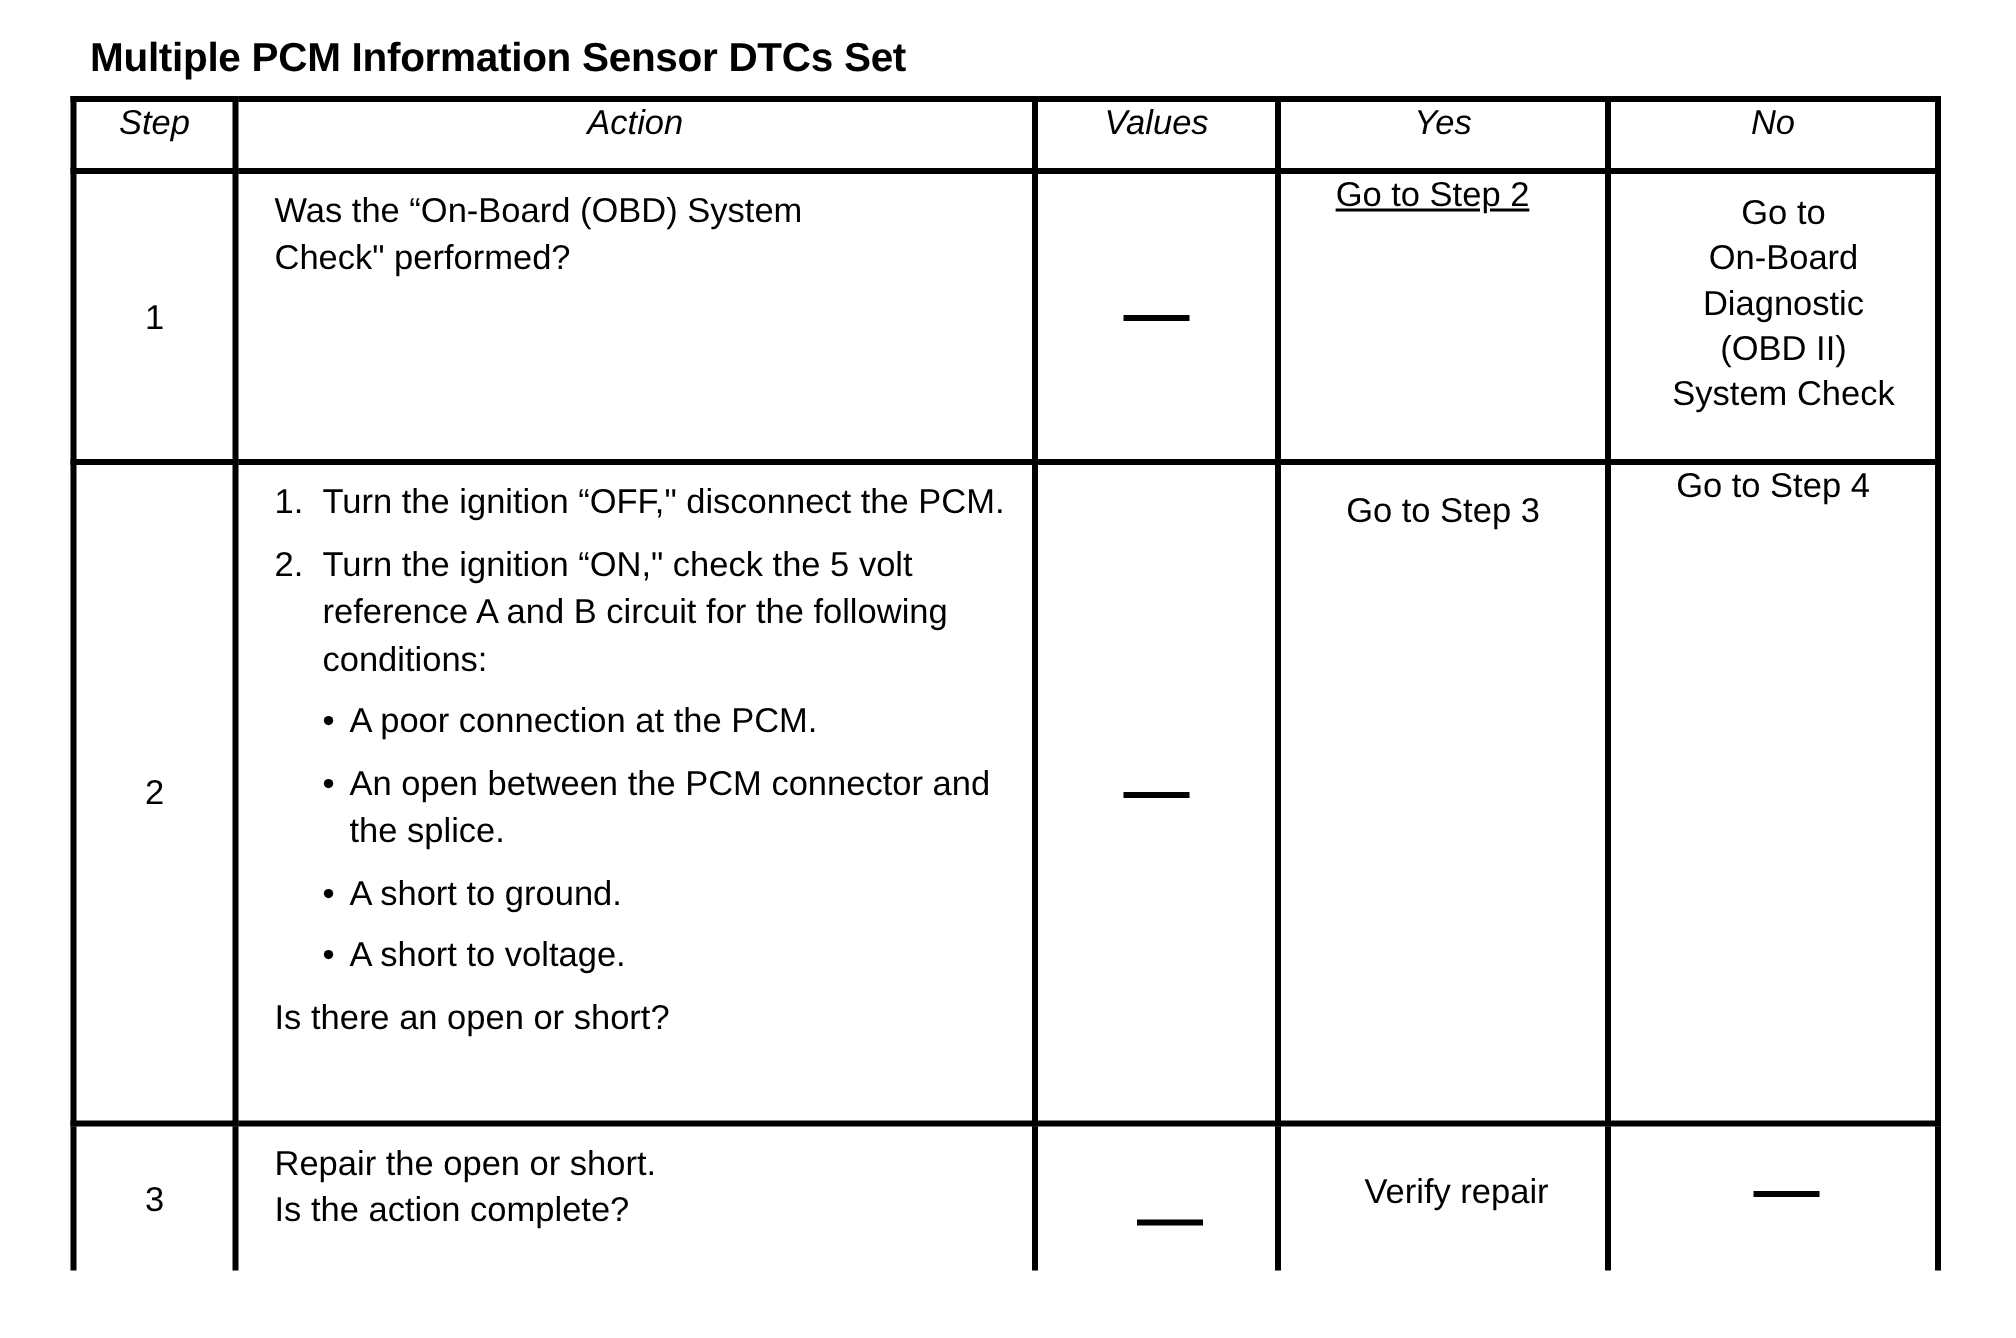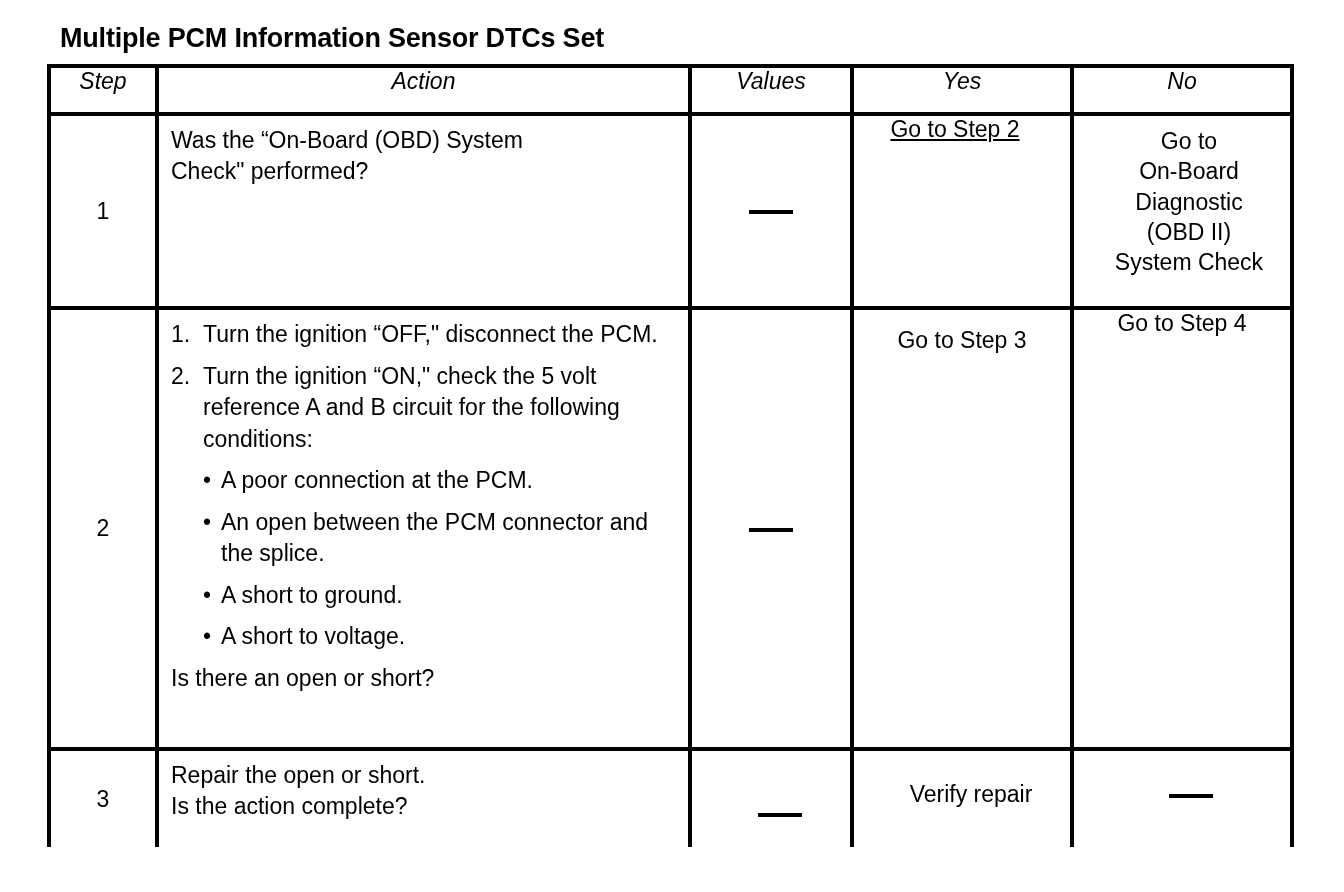--- a/index.html
+++ b/index.html
@@ -83,21 +83,21 @@
     text-align: center;
     vertical-align: middle;
     font-size: 23px;
   }
 
   td.action-cell {
     vertical-align: top;
     text-align: left;
   }
   td.action-cell .cell-inner {
-    padding: 9px 10px 8px 12px;
+    padding: 9px 10px 8px 24px;
   }
 
   td.values-cell {
     text-align: center;
     vertical-align: middle;
   }
   td.yes-cell, td.no-cell {
     text-align: center;
   }
 

